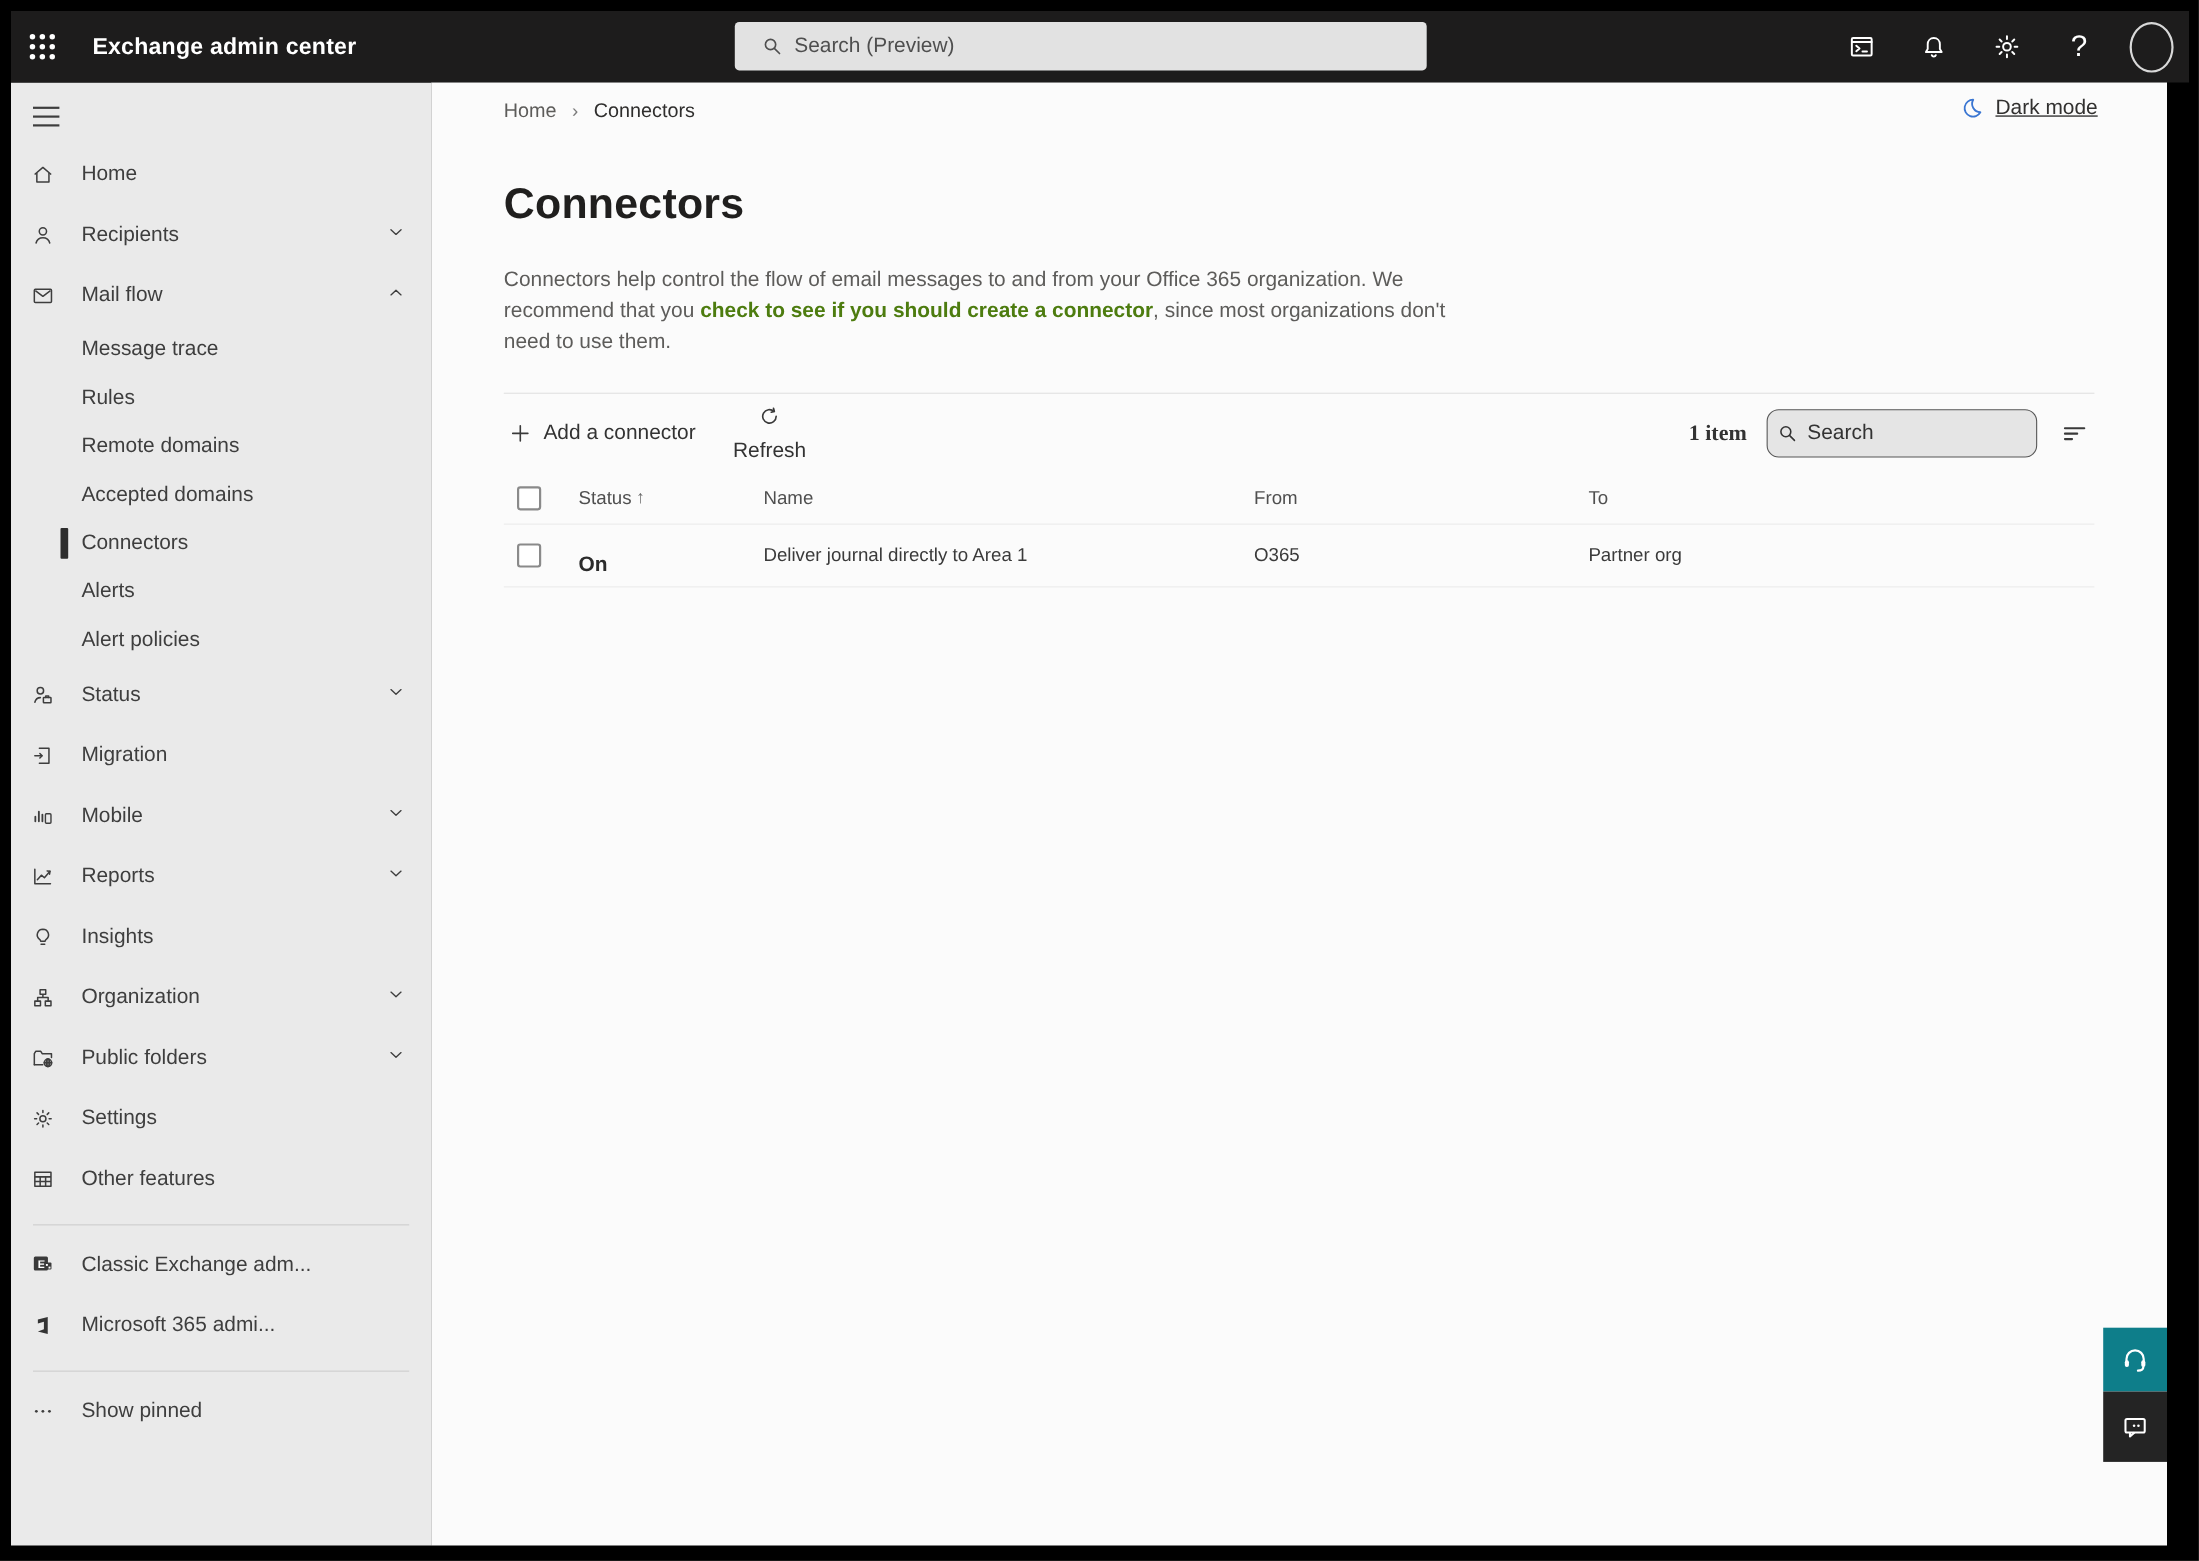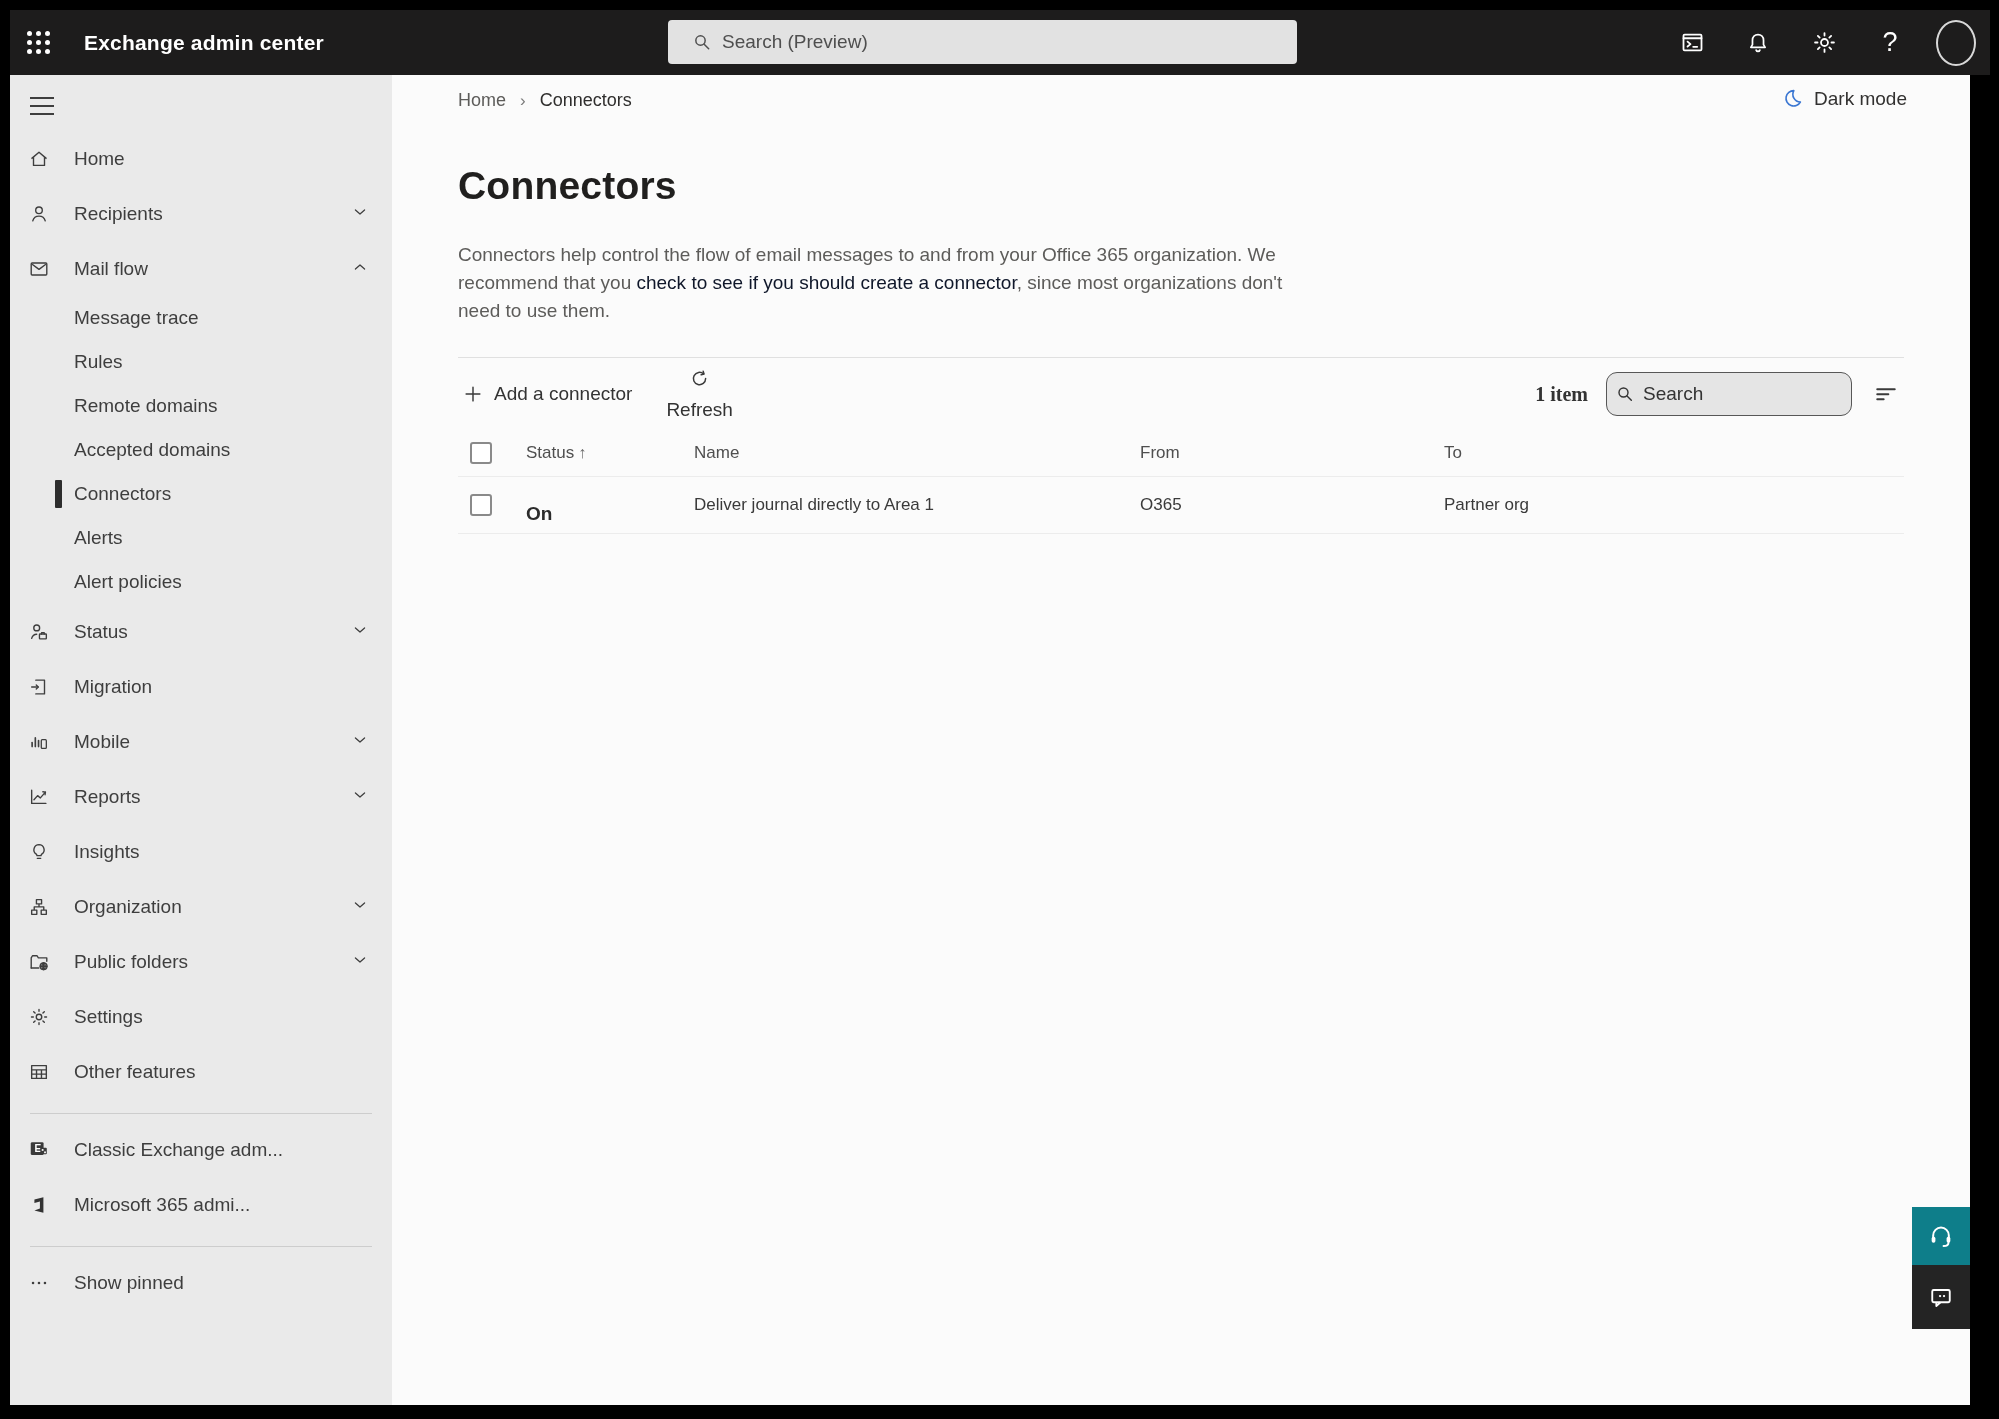--- a/index.html
+++ b/index.html
@@ -39,26 +39,26 @@
   .nav-sub .nlabel { margin-left:46px; }
   .nav-sub.selected::before { content:""; position:absolute; left:45px; top:8px; width:7px; height:28px; background:#2d2d2d; border-radius:1px; }
   .side-divider { height:1px; background:#cdcdcd; margin:14px 20px 8px 20px; }
 
   
   .main { flex:1; background:#fbfbfb; position:relative; }
   .crumb-row { position:relative; padding:15px 0 0 66px; display:flex; align-items:center; font-size:18px; }
   .crumb-home { color:#5d5c5a; cursor:pointer; background:none; border:none; font-size:18px; font-family:"Liberation Sans",sans-serif; }
   .crumb-sep { margin:0 14px; color:#7a7a7a; font-size:17px; }
   .crumb-current { color:#2f2e2d; }
-  .dark-toggle { position:absolute; right:63px; top:12px; display:flex; align-items:center; gap:10px; background:none; border:none; cursor:pointer; }
+  .dark-toggle { position:absolute; right:63px; top:12px; display:flex; align-items:center; gap:10px; background:none; border:none; cursor:pointer;text-decoration:underline; }
   .dark-toggle .dlabel { font-size:19px; color:#323130; }
 
   .page-title { margin:53px 0 0 66px; font-size:39px; font-weight:700; color:#201f1e; letter-spacing:.2px; }
   .page-desc { margin:33px 0 0 66px; width:856px; font-size:19px; line-height:28px; color:#5d5c5a; }
-  .page-desc .desc-link { color:#0f172a; font-weight:400; cursor:pointer; }
+  .page-desc .desc-link { color:#4d7c0f; font-weight:700; cursor:pointer; }
 
   .list-region { margin:0 0 0 66px; width:1446px; }
   .toolbar { border-top:1px solid #e0e0e0; margin-top:32px; height:73px; display:flex; align-items:center; }
   .tool-btn { display:flex; align-items:center; gap:10px; background:none; border:none; cursor:pointer; font-size:19px; color:#333; font-family:"Liberation Sans",sans-serif; padding:6px 4px; }
   .tool-btn + .tool-btn { margin-left:26px;flex-direction:column; }
   .tool-btn .ticon { color:#3a3a3a; display:flex; }
   .toolbar-right { margin-left:auto; display:flex; align-items:center; }
   .item-count { font-family:"Liberation Serif", serif; font-weight:700; font-size:20px; color:#333; margin-right:18px; }
   .tbl-search { width:246px; height:44px; border:1.6px solid #575757; border-radius:11px; background:#e5e5e5; display:flex; align-items:center; padding:0 0; }
   .tbl-search svg { margin:0 8px; flex:0 0 auto; }

